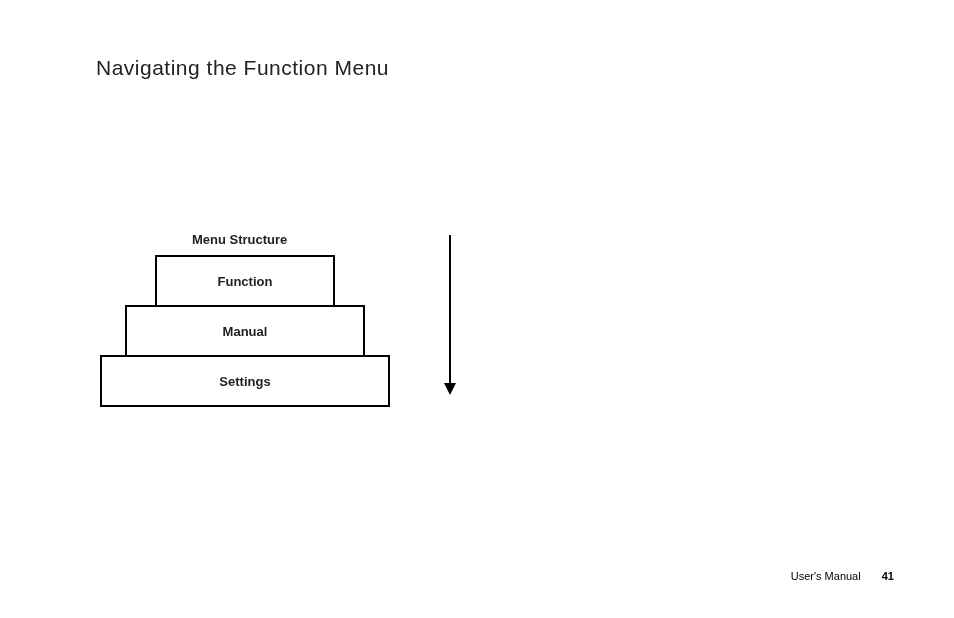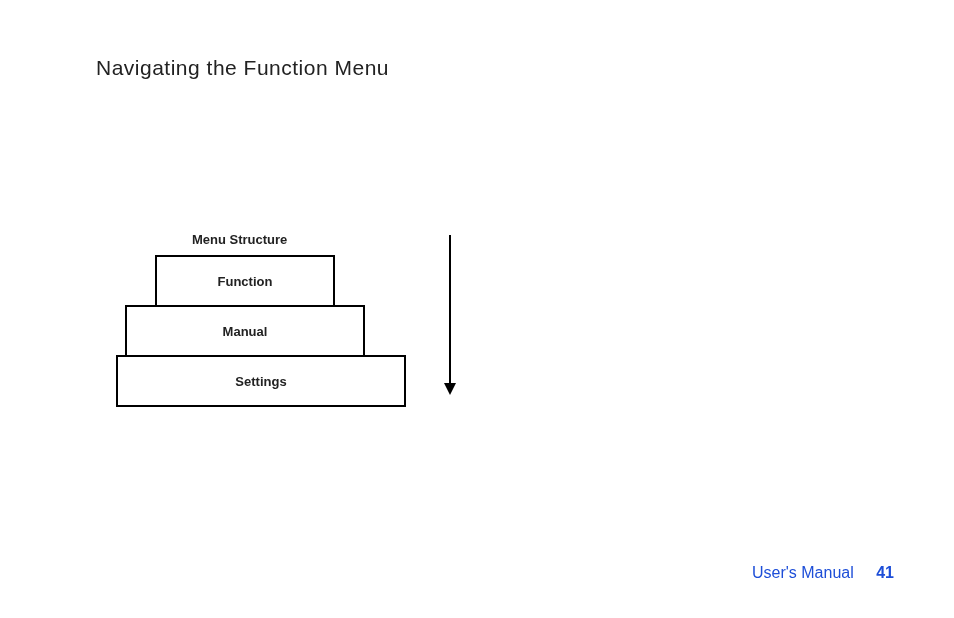--- a/index.html
+++ b/index.html
@@ -53,32 +53,32 @@
     display: flex;
     align-items: center;
     justify-content: center;
     font-size: 13px;
     font-weight: 700;
     box-sizing: border-box;
     margin-top: -2px; 
   }
   .tier.t1 { width: 180px; margin-left: 55px; margin-top: 0; }
   .tier.t2 { width: 240px; margin-left: 25px; }
-  .tier.t3 { width: 290px; margin-left: 16px; }
+  .tier.t3 { width: 290px; margin-left: 0; }
   .arrow {
     position: absolute;
     left: 440px;
     top: 235px;
   }
   .footer {
     position: absolute;
     right: 60px;
     bottom: 36px;
-    font-size: 16px;
-    color: #1d4ed8;
+    font-size: 11px;
+    color: #000000;
   }
   .footer .pg {
     font-weight: 800;
     margin-left: 18px;
   }
 </style>
 </head>
 <body>
 
 <div class="page">

